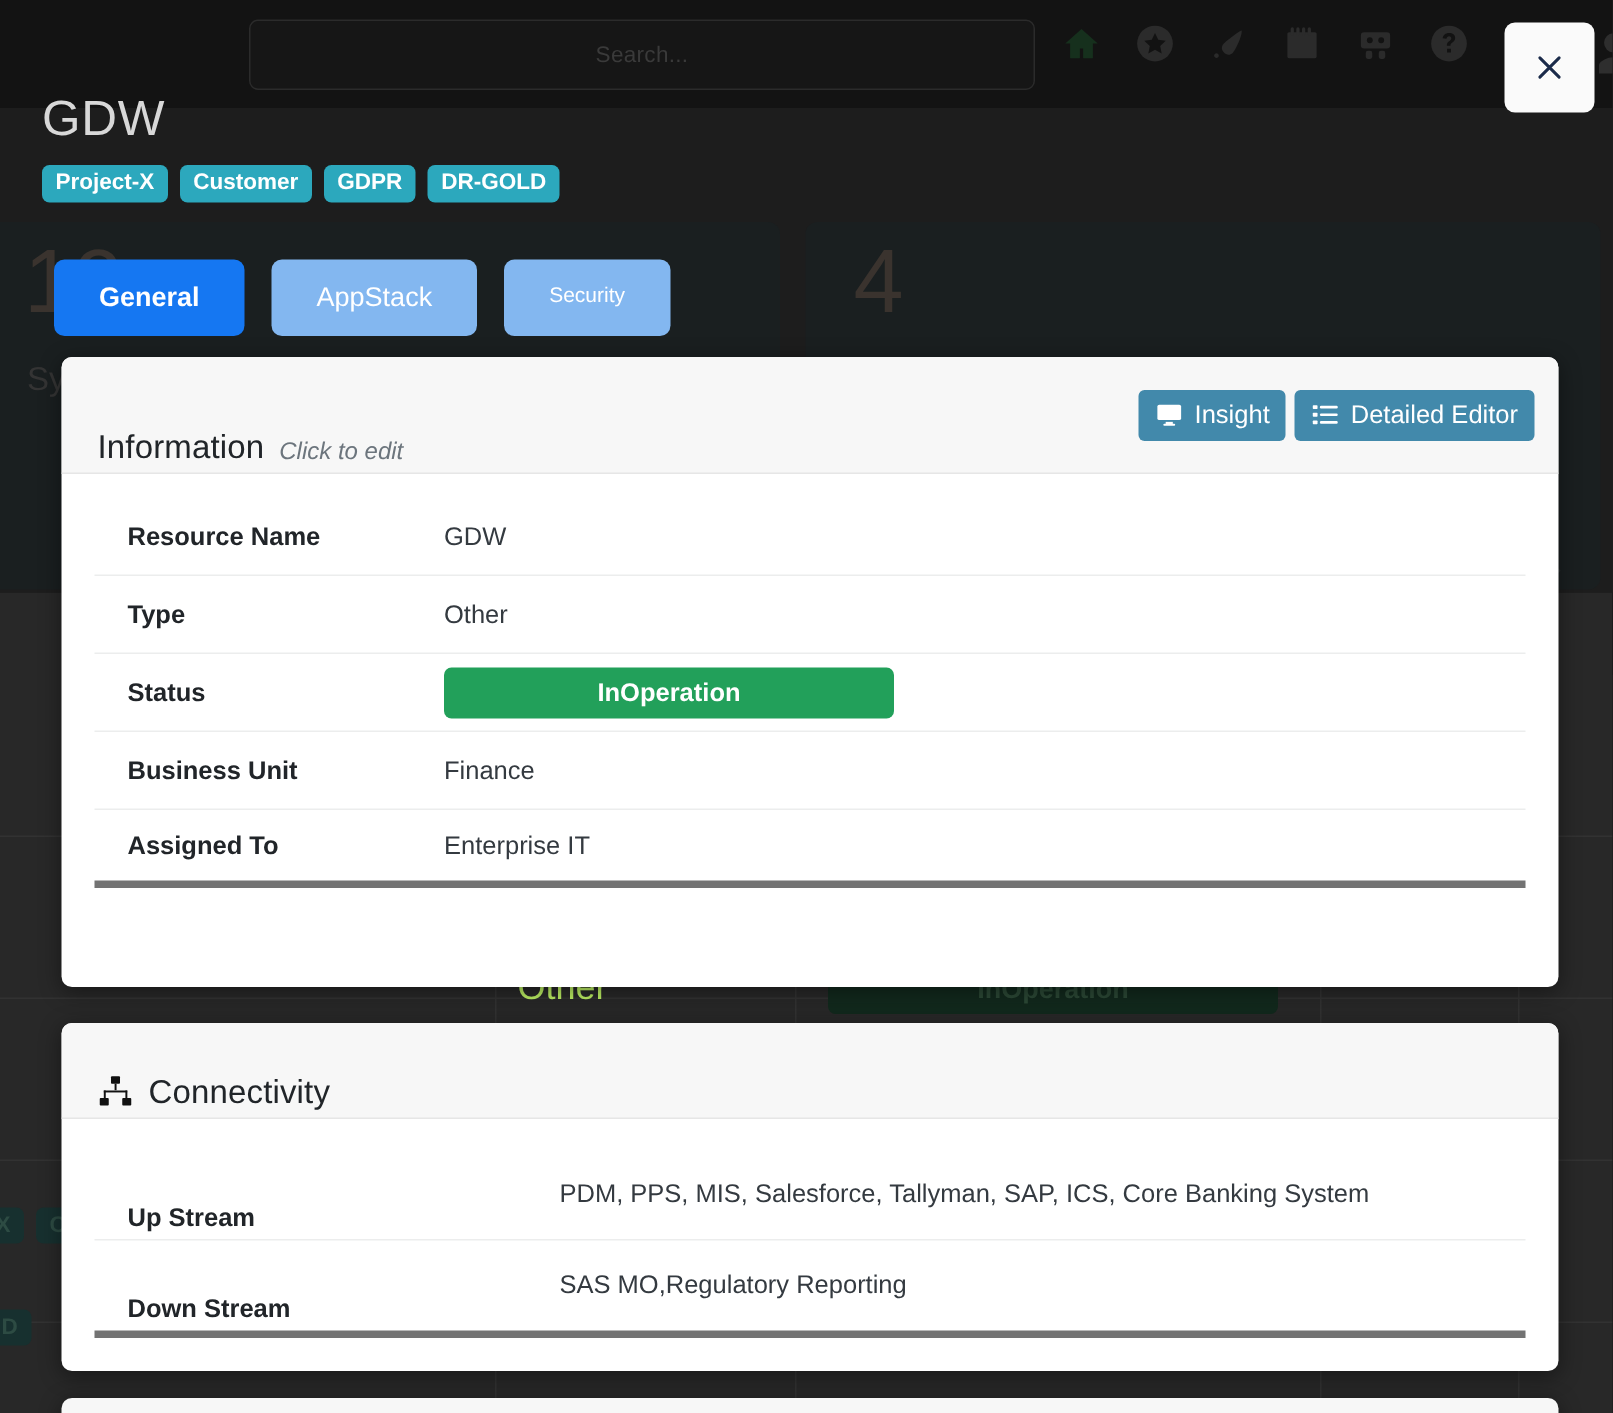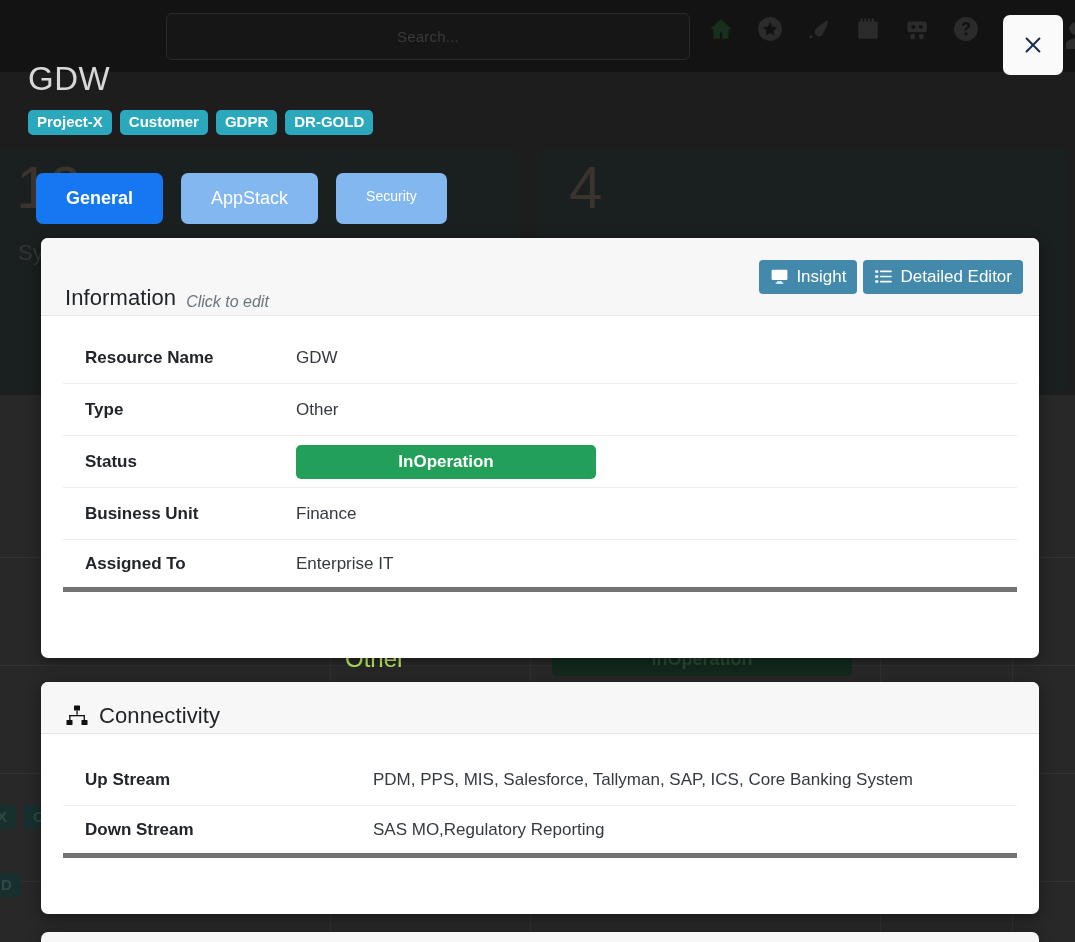--- a/index.html
+++ b/index.html
@@ -123,21 +123,21 @@
 
   .status-pill {
     display: inline-block; width: 300px; text-align: center;
     background: #22a05a; color: #fff; font-size: 17px; font-weight: bold;
     border-radius: 5px; padding: 7px 0;
   }
 
   .conn-head h2 { display: flex; align-items: center; gap: 10px; }
   .conn-head svg { display: block; }
 
-  .kv-key-wide { width: 310px; flex: 0 0 310px; }
+  .kv-key-wide { width: 310px; flex: 0 0 310px; margin-top: 32px; }
 </style>
 </head>
 <body>
 
 <div id="root">
 
   <div class="bg-layer">
 
     <div class="topbar">
 
@@ -301,21 +301,21 @@
         <div class="kv-val">Finance</div>
       </div>
       <div class="kv-row">
         <div class="kv-key">Assigned To</div>
         <div class="kv-val">Enterprise IT</div>
       </div>
     </div>
   </div>
 
   <div class="card" style="left:41px; top:682px; width:998px; height:232px;">
-    <div class="card-head conn-head" style="height:52px;">
+    <div class="card-head conn-head" style="height:64px;">
       <h2>
         <span>
           <svg width="24" height="24" viewBox="0 0 24 24" fill="#111">
               <rect x="9" y="1.5" width="6" height="5" rx=".6"></rect>
               <rect x="1.5" y="16" width="6" height="5" rx=".6"></rect>
               <rect x="16.5" y="16" width="6" height="5" rx=".6"></rect>
               <rect x="11.4" y="6.5" width="1.3" height="4.3"></rect>
               <rect x="4.2" y="11" width="15.6" height="1.3"></rect>
               <rect x="4.2" y="11" width="1.3" height="5"></rect>
               <rect x="18.6" y="11" width="1.3" height="5"></rect>

